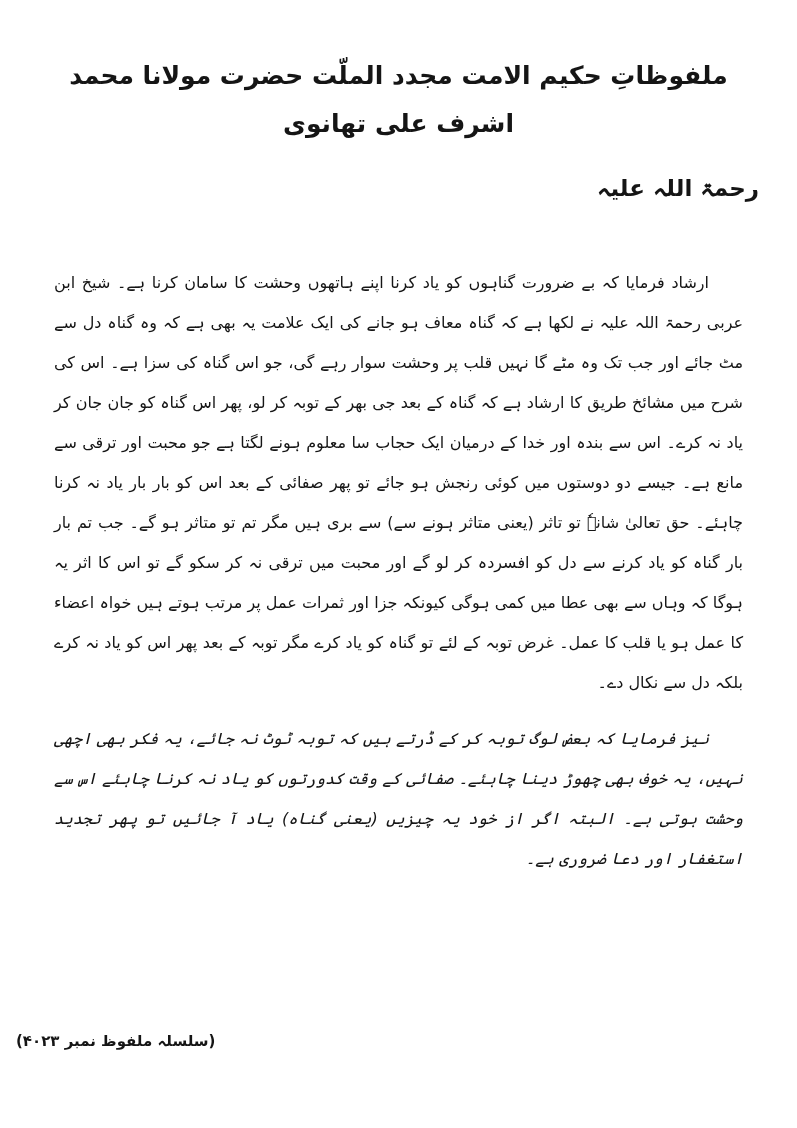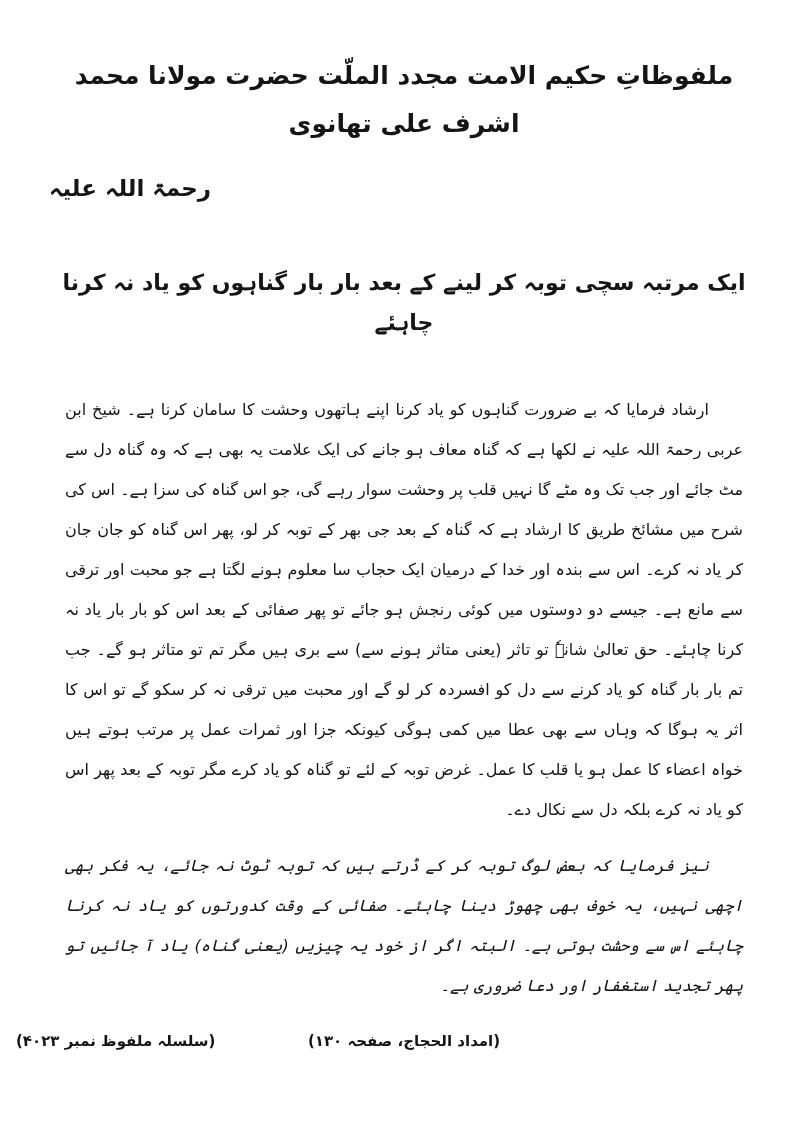--- a/index.html
+++ b/index.html
@@ -9,37 +9,37 @@
     font-family: "DejaVu Sans", sans-serif;
   }
   .page {
     position: relative;
     width: 797px;
     height: 1128px;
     margin: 0 auto;
     background: #ffffff;
     color: #151515;
     box-sizing: border-box;
-    padding: 52px 38px 30px 49px;
+    padding: 52px 38px 30px 38px;
     overflow: hidden;
   }
   .rtl { direction: rtl; unicode-bidi: embed; }
 
   .doc-title {
     font-size: 25px;
     font-weight: bold;
     text-align: center;
     line-height: 1.9;
     margin: 0 0 28px 0;
     letter-spacing: 0;
   }
   .doc-subtitle {
     font-size: 23px;
     font-weight: bold;
-    text-align: left;
+    text-align: right;
     margin: 0 0 62px 0;
   }
   .section-heading {
     font-size: 22px;
     font-weight: bold;
     text-align: center;
     line-height: 1.8;
     margin: 0 0 48px 0;
   }
   .body-text {
@@ -69,23 +69,21 @@
 </style>
 </head>
 <body>
 
 <div class="page">
 
   <h1 class="doc-title rtl">ملفوظاتِ حکیم الامت مجدد الملّت حضرت مولانا محمد اشرف علی تھانوی</h1>
 
   <div class="doc-subtitle rtl">رحمۃ اللہ علیہ</div>
 
-  <h2 class="section-heading rtl">ایک مرتبہ سچی توبہ کر لینے کے بعد بار بار گناہوں کو یاد نہ کرنا چاہئے</h2>
 
   <p class="body-text rtl">ارشاد فرمایا کہ بے ضرورت گناہوں کو یاد کرنا اپنے ہاتھوں وحشت کا سامان کرنا ہے۔ شیخ ابن عربی رحمۃ اللہ علیہ نے لکھا ہے کہ گناہ معاف ہو جانے کی ایک علامت یہ بھی ہے کہ وہ گناہ دل سے مٹ جائے اور جب تک وہ مٹے گا نہیں قلب پر وحشت سوار رہے گی، جو اس گناہ کی سزا ہے۔ اس کی شرح میں مشائخ طریق کا ارشاد ہے کہ گناہ کے بعد جی بھر کے توبہ کر لو، پھر اس گناہ کو جان جان کر یاد نہ کرے۔ اس سے بندہ اور خدا کے درمیان ایک حجاب سا معلوم ہونے لگتا ہے جو محبت اور ترقی سے مانع ہے۔ جیسے دو دوستوں میں کوئی رنجش ہو جائے تو پھر صفائی کے بعد اس کو بار بار یاد نہ کرنا چاہئے۔ حق تعالیٰ شانہٗ تو تاثر (یعنی متاثر ہونے سے) سے بری ہیں مگر تم تو متاثر ہو گے۔ جب تم بار بار گناہ کو یاد کرنے سے دل کو افسردہ کر لو گے اور محبت میں ترقی نہ کر سکو گے تو اس کا اثر یہ ہوگا کہ وہاں سے بھی عطا میں کمی ہوگی کیونکہ جزا اور ثمرات عمل پر مرتب ہوتے ہیں خواہ اعضاء کا عمل ہو یا قلب کا عمل۔ غرض توبہ کے لئے تو گناہ کو یاد کرے مگر توبہ کے بعد پھر اس کو یاد نہ کرے بلکہ دل سے نکال دے۔</p>
 
   <p class="body-text rtl">نیز فرمایا کہ بعض لوگ توبہ کر کے ڈرتے ہیں کہ توبہ ٹوٹ نہ جائے، یہ فکر بھی اچھی نہیں، یہ خوف بھی چھوڑ دینا چاہئے۔ صفائی کے وقت کدورتوں کو یاد نہ کرنا چاہئے اس سے وحشت ہوتی ہے۔ البتہ اگر از خود یہ چیزیں (یعنی گناہ) یاد آ جائیں تو پھر تجدید استغفار اور دعا ضروری ہے۔</p>
 
-  <div class="citation rtl">(امداد الحجاج، صفحہ ۱۳۰)</div>
 
   <div class="series-number">(سلسلہ ملفوظ نمبر ۴۰۲۳)</div>
 
 </div>
 
 </body></html>

